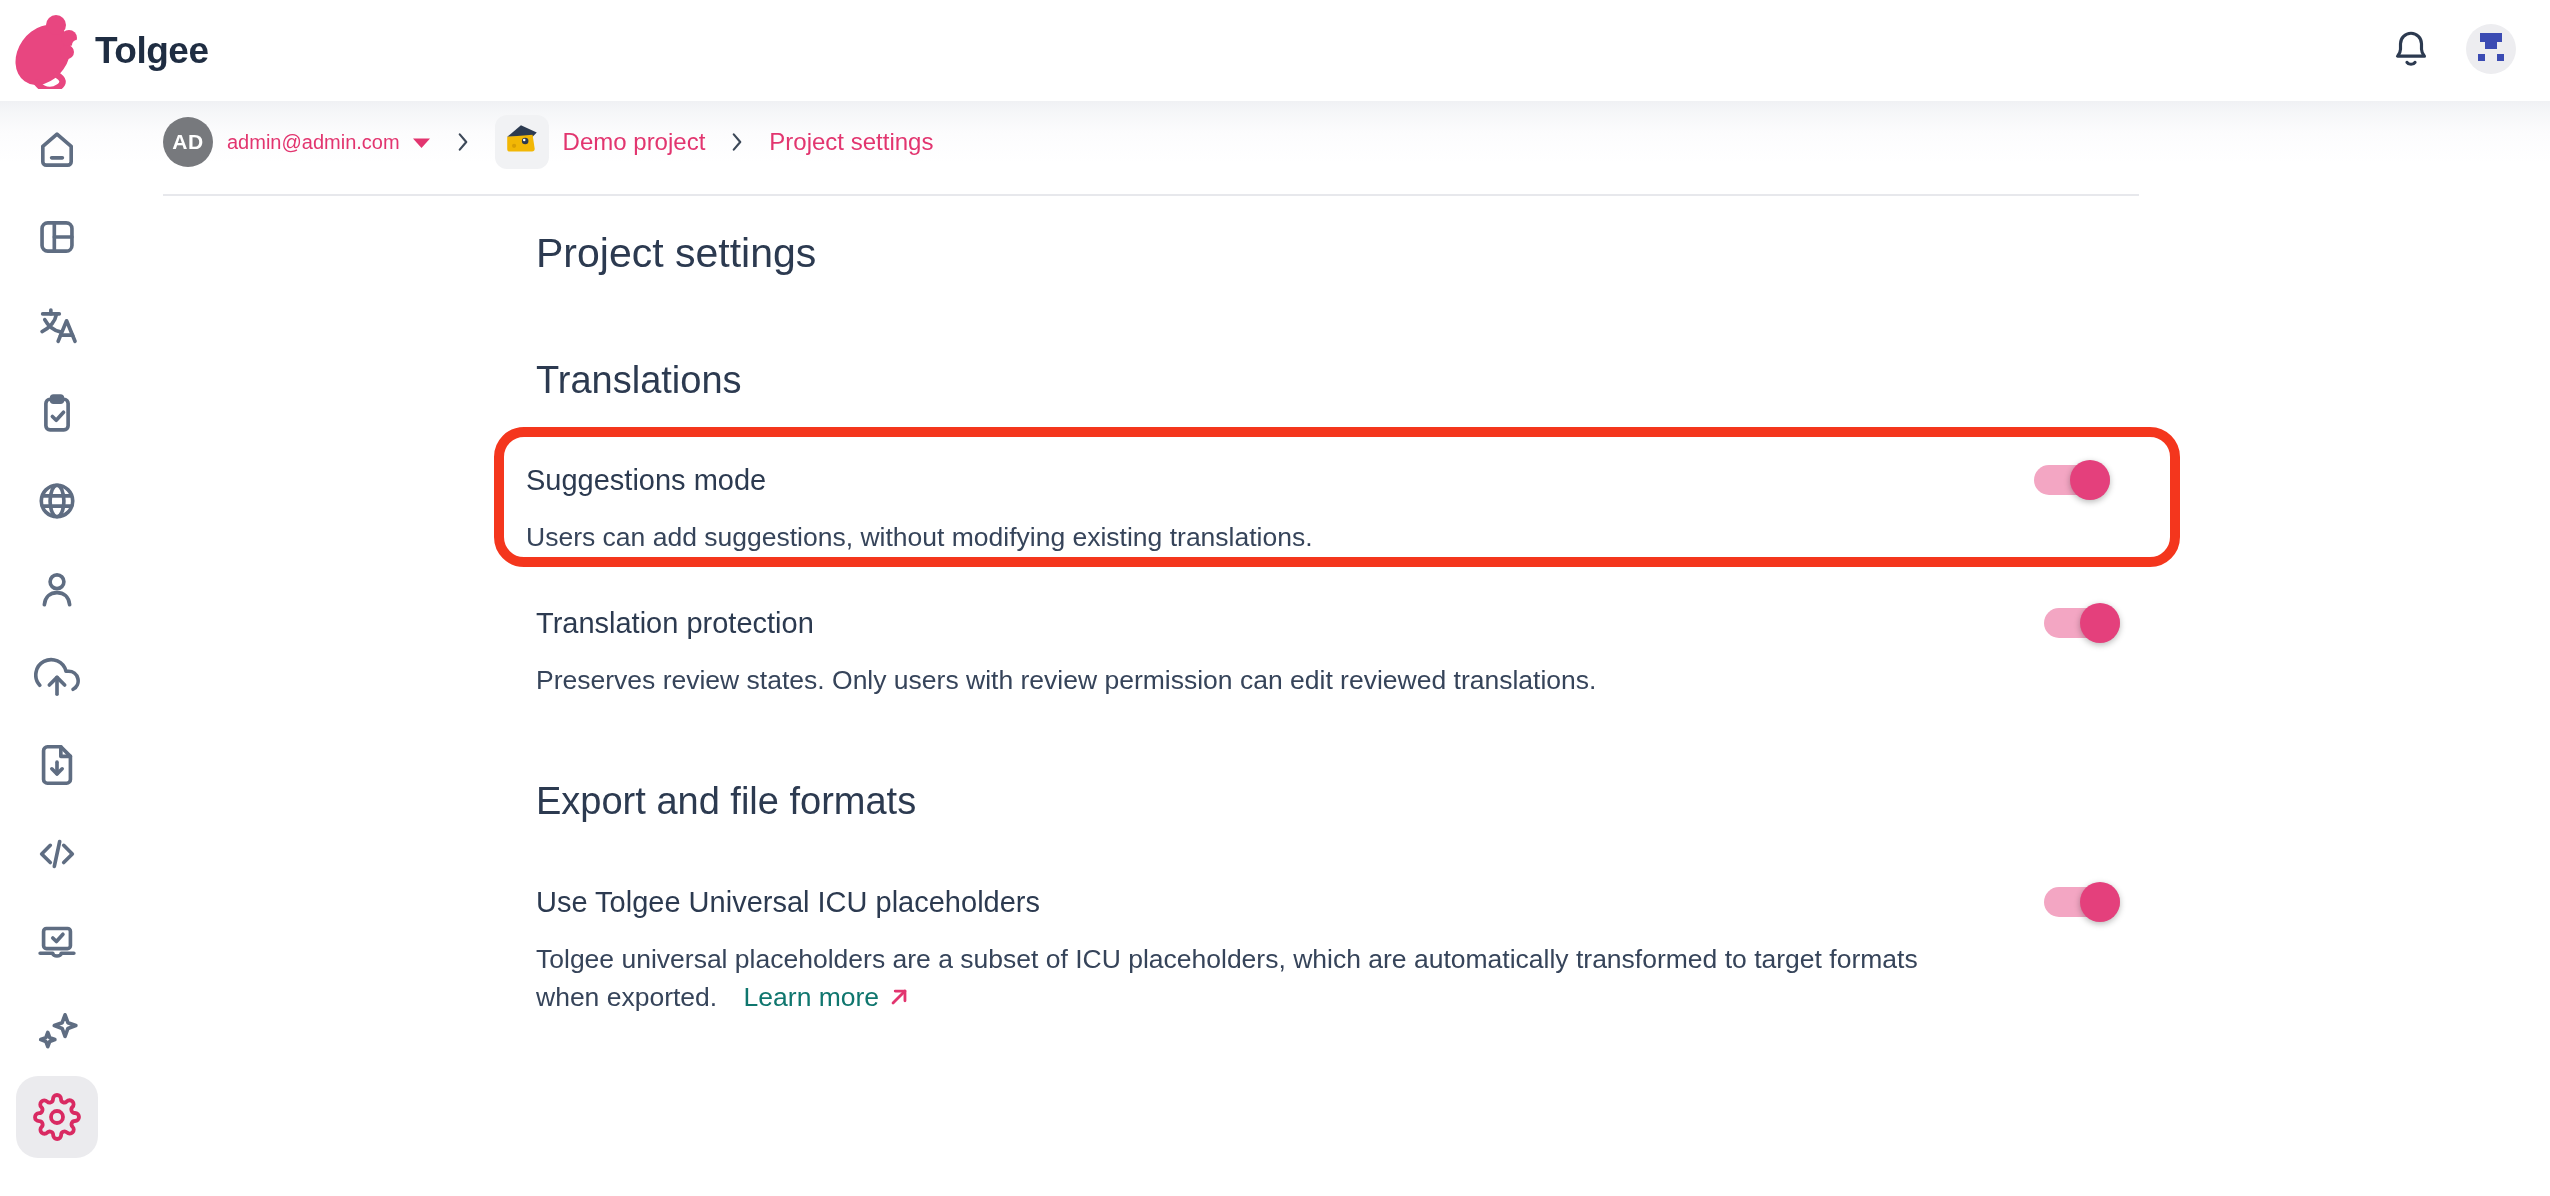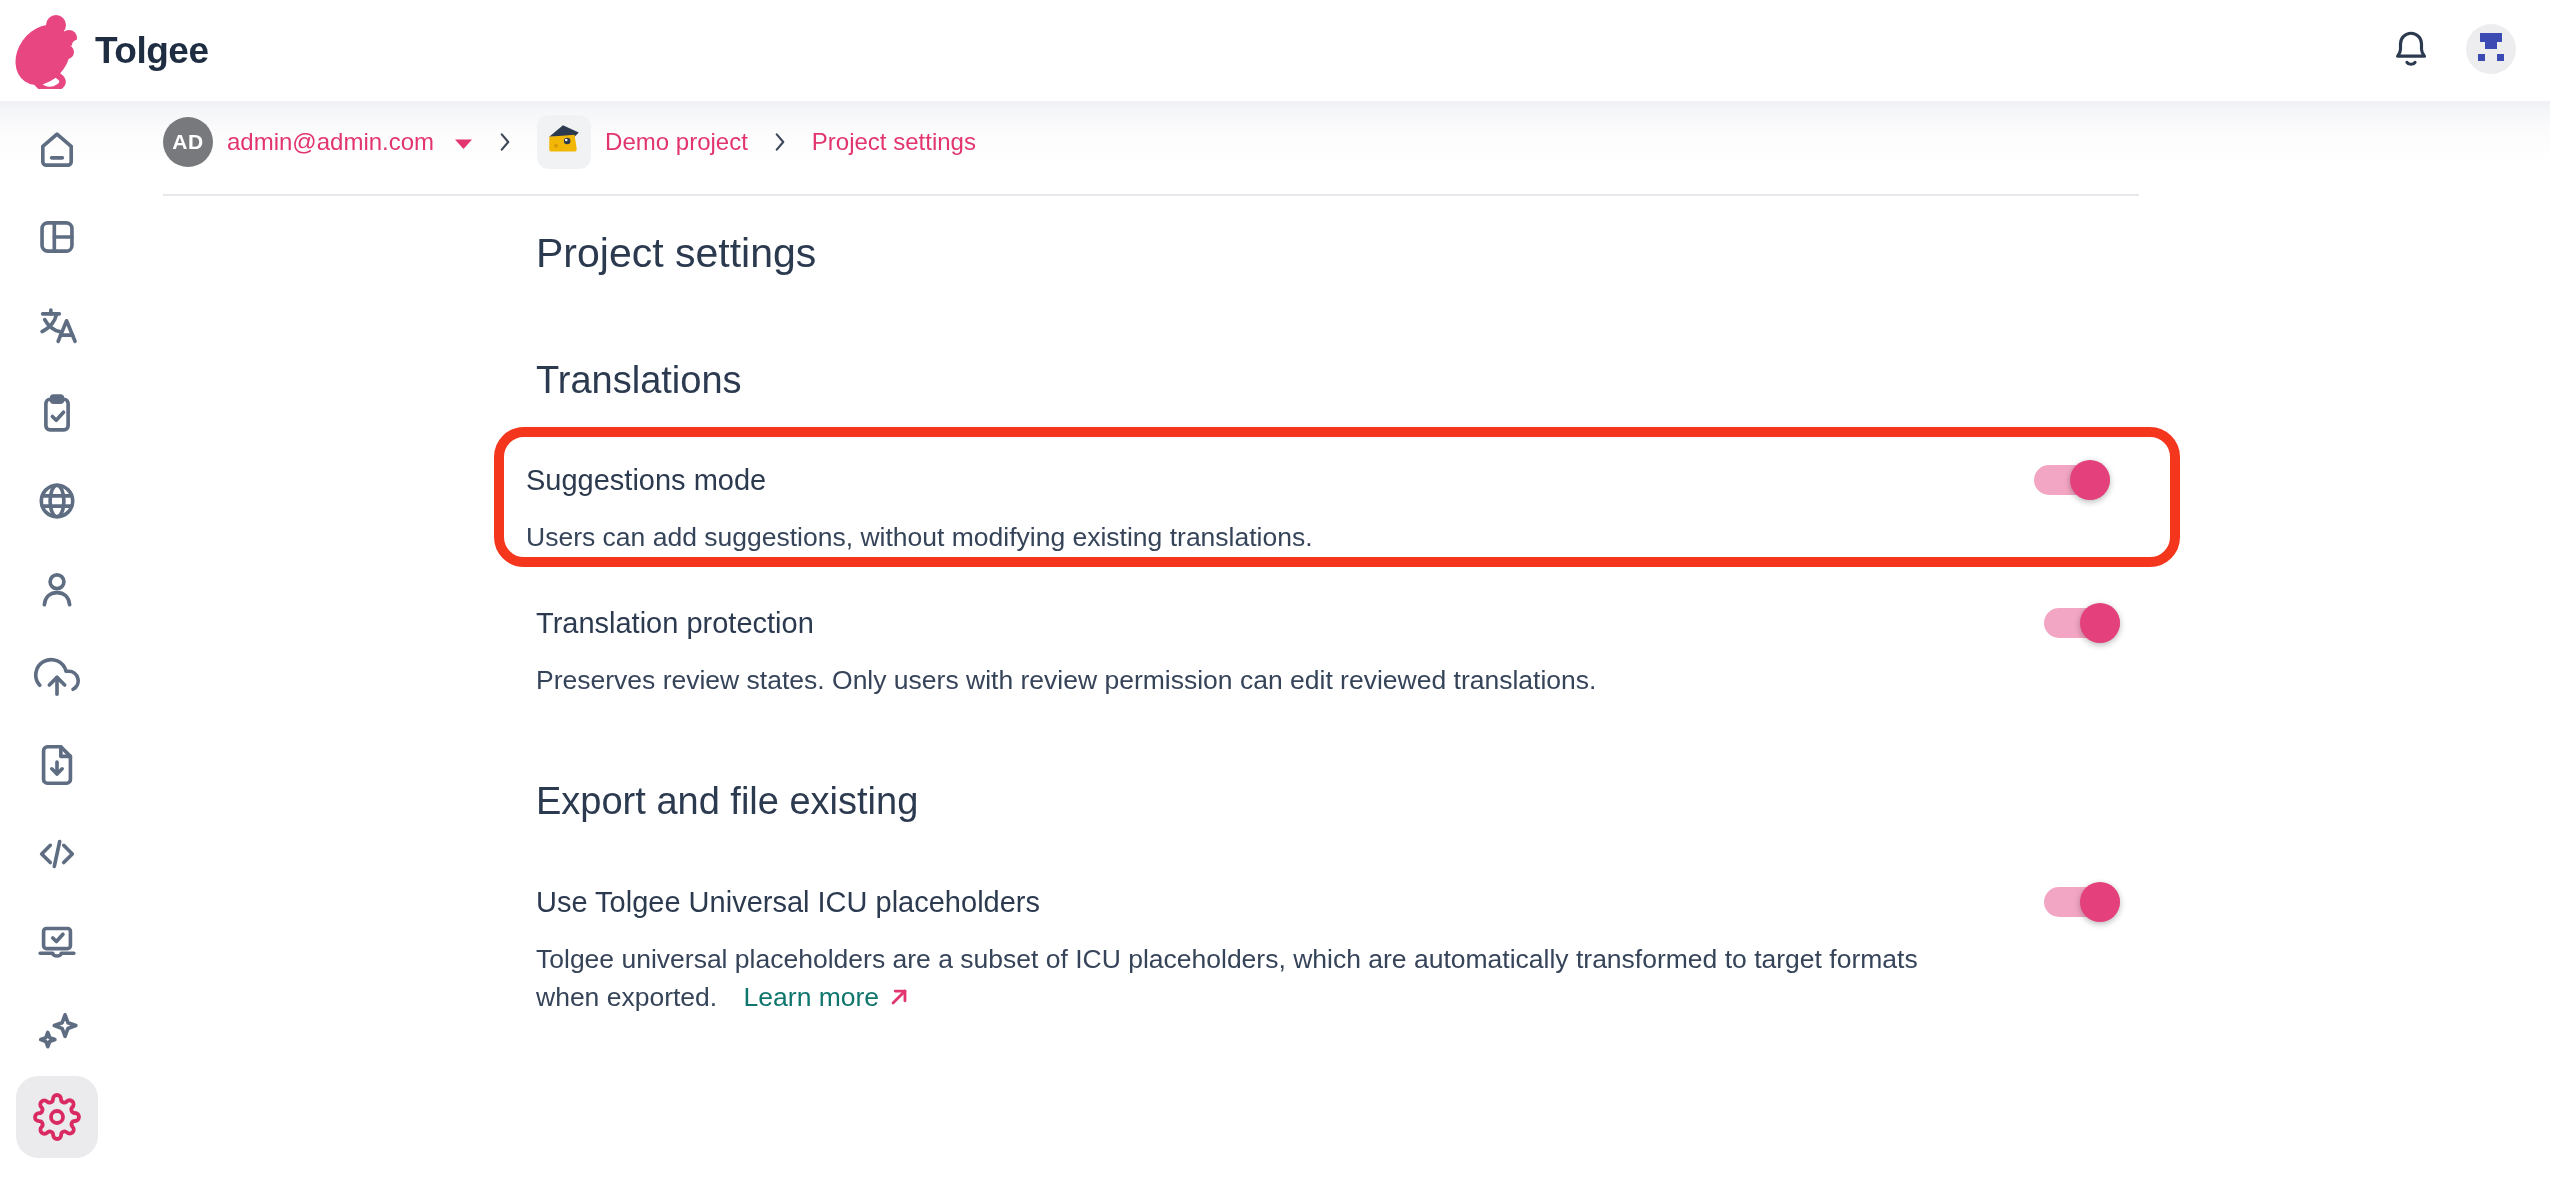--- a/index.html
+++ b/index.html
@@ -44,22 +44,22 @@
   
   main { position:absolute; left:114px; top:94px; right:0; z-index:1; }
 
   .breadcrumb { margin:22px 0 0 49px; height:52px; display:flex; align-items:center; gap:14px; }
   .bc-avatar {
     width:50px; height:50px; border-radius:50%; background:#77797d; color:#fff;
     font-size:21px; font-weight:bold; letter-spacing:.5px;
     display:flex; align-items:center; justify-content:center; flex-shrink:0;
   }
   .bc-link {
-    display:flex; align-items:center; gap:20px; background:none; border:none; cursor:pointer;
-    font-size:24px; color:#e2356f;justify-content:center;
+    display:flex; align-items:center; gap:12px; background:none; border:none; cursor:pointer;
+    font-size:20px; color:#e2356f;justify-content:center;
   }
   .bc-item { font-size:24px; color:#e2356f; text-decoration:none; cursor:pointer; }
   .bc-proj-avatar {
     width:54px; height:54px; border-radius:12px; background:#f1f2f4;
     display:flex; align-items:center; justify-content:center; flex-shrink:0;
   }
   .bc-sep { margin:0 5px; display:flex; align-items:center; }
   .bc-divider { height:2px; background:#e7e8ec; margin:26px 0 0 49px; width:1976px; border:none; }
 
   .content { margin-left:422px; width:1601px; }
@@ -331,21 +331,21 @@
           <div class="setting-desc">Preserves review states. Only users with review permission can edit reviewed translations.</div>
         </div>
         <div class="switch-cell">
           <span class="switch">
             <span class="switch-track"></span>
             <span class="switch-knob"></span>
           </span>
         </div>
       </div>
 
-      <h2 class="section-heading sh-2">Export and file existing</h2>
+      <h2 class="section-heading sh-2">Export and file formats</h2>
 
       <div class="setting-row row-3">
         <div>
           <div class="setting-label">Use Tolgee Universal ICU placeholders</div>
           <div class="setting-desc">
             <span>Tolgee universal placeholders are a subset of ICU placeholders, which are automatically transformed to target formats when exported.</span>
             <a class="learn-more"><span>Learn more</span><span><svg width="26" height="26" viewBox="0 0 24 24" fill="none" stroke="#e2356f" stroke-width="2.6" stroke-linecap="round" stroke-linejoin="round">
                     <path d="M6.5 17.5 L17.5 6.5"></path>
                     <path d="M8.5 6.5 H17.5 V15.5"></path>
                   </svg></span></a>

